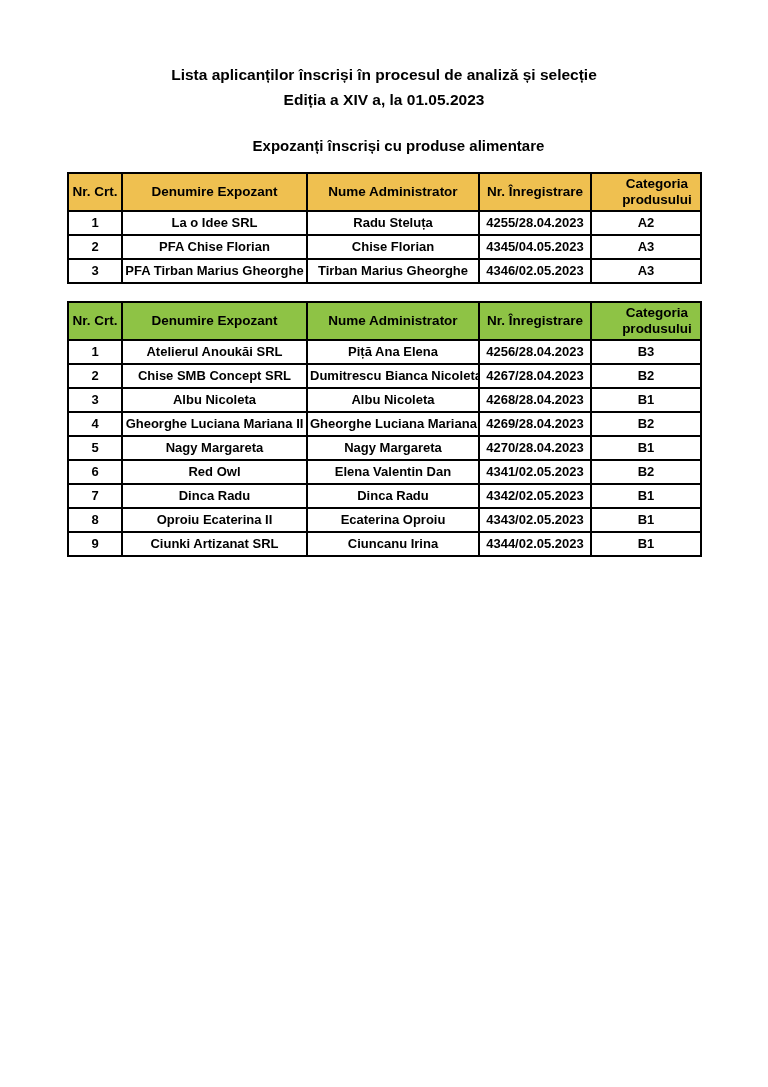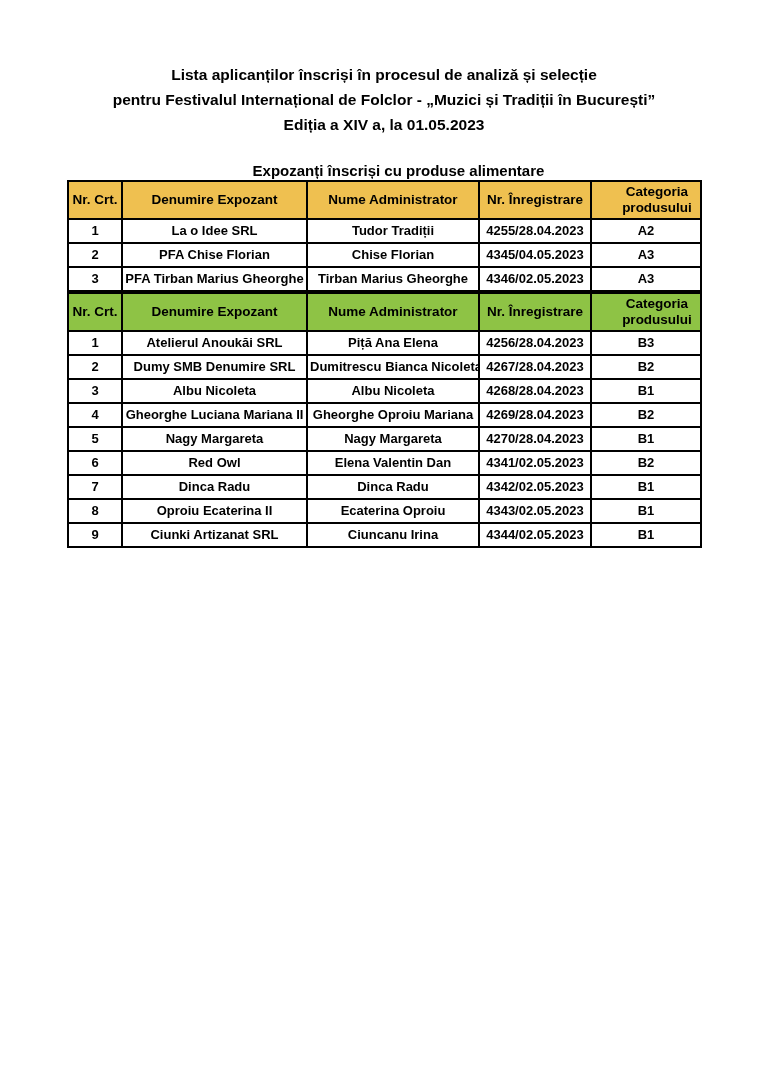--- a/index.html
+++ b/index.html
@@ -31,20 +31,21 @@
     margin: 0;
     line-height: 18px;
   }
   .section-heading.first { margin-top: 25px; margin-left: 29px; }
   .section-heading.second { margin-top: 44px; }
   table.data-table {
     border-collapse: collapse;
     table-layout: fixed;
     width: 633px;
     margin-left: 67px;
+    margin-top: 17px;
   }
   table.data-table th,
   table.data-table td {
     border: 2px solid #000000;
     text-align: center;
     vertical-align: middle;
     padding: 0 2px;
     overflow: hidden;
   }
   table.data-table th {
@@ -71,21 +72,20 @@
   col.c4 { width: 112px; }
   col.c5 { width: 110px; }
 </style>
 </head>
 <body>
 
 <div class="page">
 
   <div class="doc-title">
     <div>Lista aplicanților înscriși în procesul de analiză și selecție</div>
-    <div>pentru Festivalul Internațional de Folclor - „Muzici și Tradiții în București”</div>
     <div>Ediția a XIV a, la 01.05.2023</div>
   </div>
 
   <h2 class="section-heading first">Expozanți înscriși cu produse alimentare</h2>
 
   <table class="data-table food">
     <colgroup>
       <col class="c1">
         <col class="c2">
         <col class="c3">
@@ -98,21 +98,21 @@
         <th>Denumire Expozant</th>
         <th>Nume Administrator</th>
         <th>Nr. Înregistrare</th>
         <th class="wrap">Categoria produsului</th>
       </tr>
     </thead>
     <tbody>
       <tr>
         <td class="num">1</td>
         <td>La o Idee SRL</td>
-        <td>Tudor Tradiții</td>
+        <td>Radu Steluța</td>
         <td>4255/28.04.2023</td>
         <td>A2</td>
       </tr>
       <tr>
         <td class="num">2</td>
         <td>PFA Chise Florian</td>
         <td>Chise Florian</td>
         <td>4345/04.05.2023</td>
         <td>A3</td>
       </tr>
@@ -147,36 +147,36 @@
     <tbody>
       <tr>
         <td class="num">1</td>
         <td>Atelierul Anoukăi SRL</td>
         <td>Piță Ana Elena</td>
         <td>4256/28.04.2023</td>
         <td>B3</td>
       </tr>
       <tr>
         <td class="num">2</td>
-        <td>Dumy SMB Denumire SRL</td>
+        <td>Chise SMB Concept SRL</td>
         <td>Dumitrescu Bianca Nicoleta</td>
         <td>4267/28.04.2023</td>
         <td>B2</td>
       </tr>
       <tr>
         <td class="num">3</td>
         <td>Albu Nicoleta</td>
         <td>Albu Nicoleta</td>
         <td>4268/28.04.2023</td>
         <td>B1</td>
       </tr>
       <tr>
         <td class="num">4</td>
         <td>Gheorghe Luciana Mariana II</td>
-        <td>Gheorghe Oproiu Mariana</td>
+        <td>Gheorghe Luciana Mariana</td>
         <td>4269/28.04.2023</td>
         <td>B2</td>
       </tr>
       <tr>
         <td class="num">5</td>
         <td>Nagy Margareta</td>
         <td>Nagy Margareta</td>
         <td>4270/28.04.2023</td>
         <td>B1</td>
       </tr>

